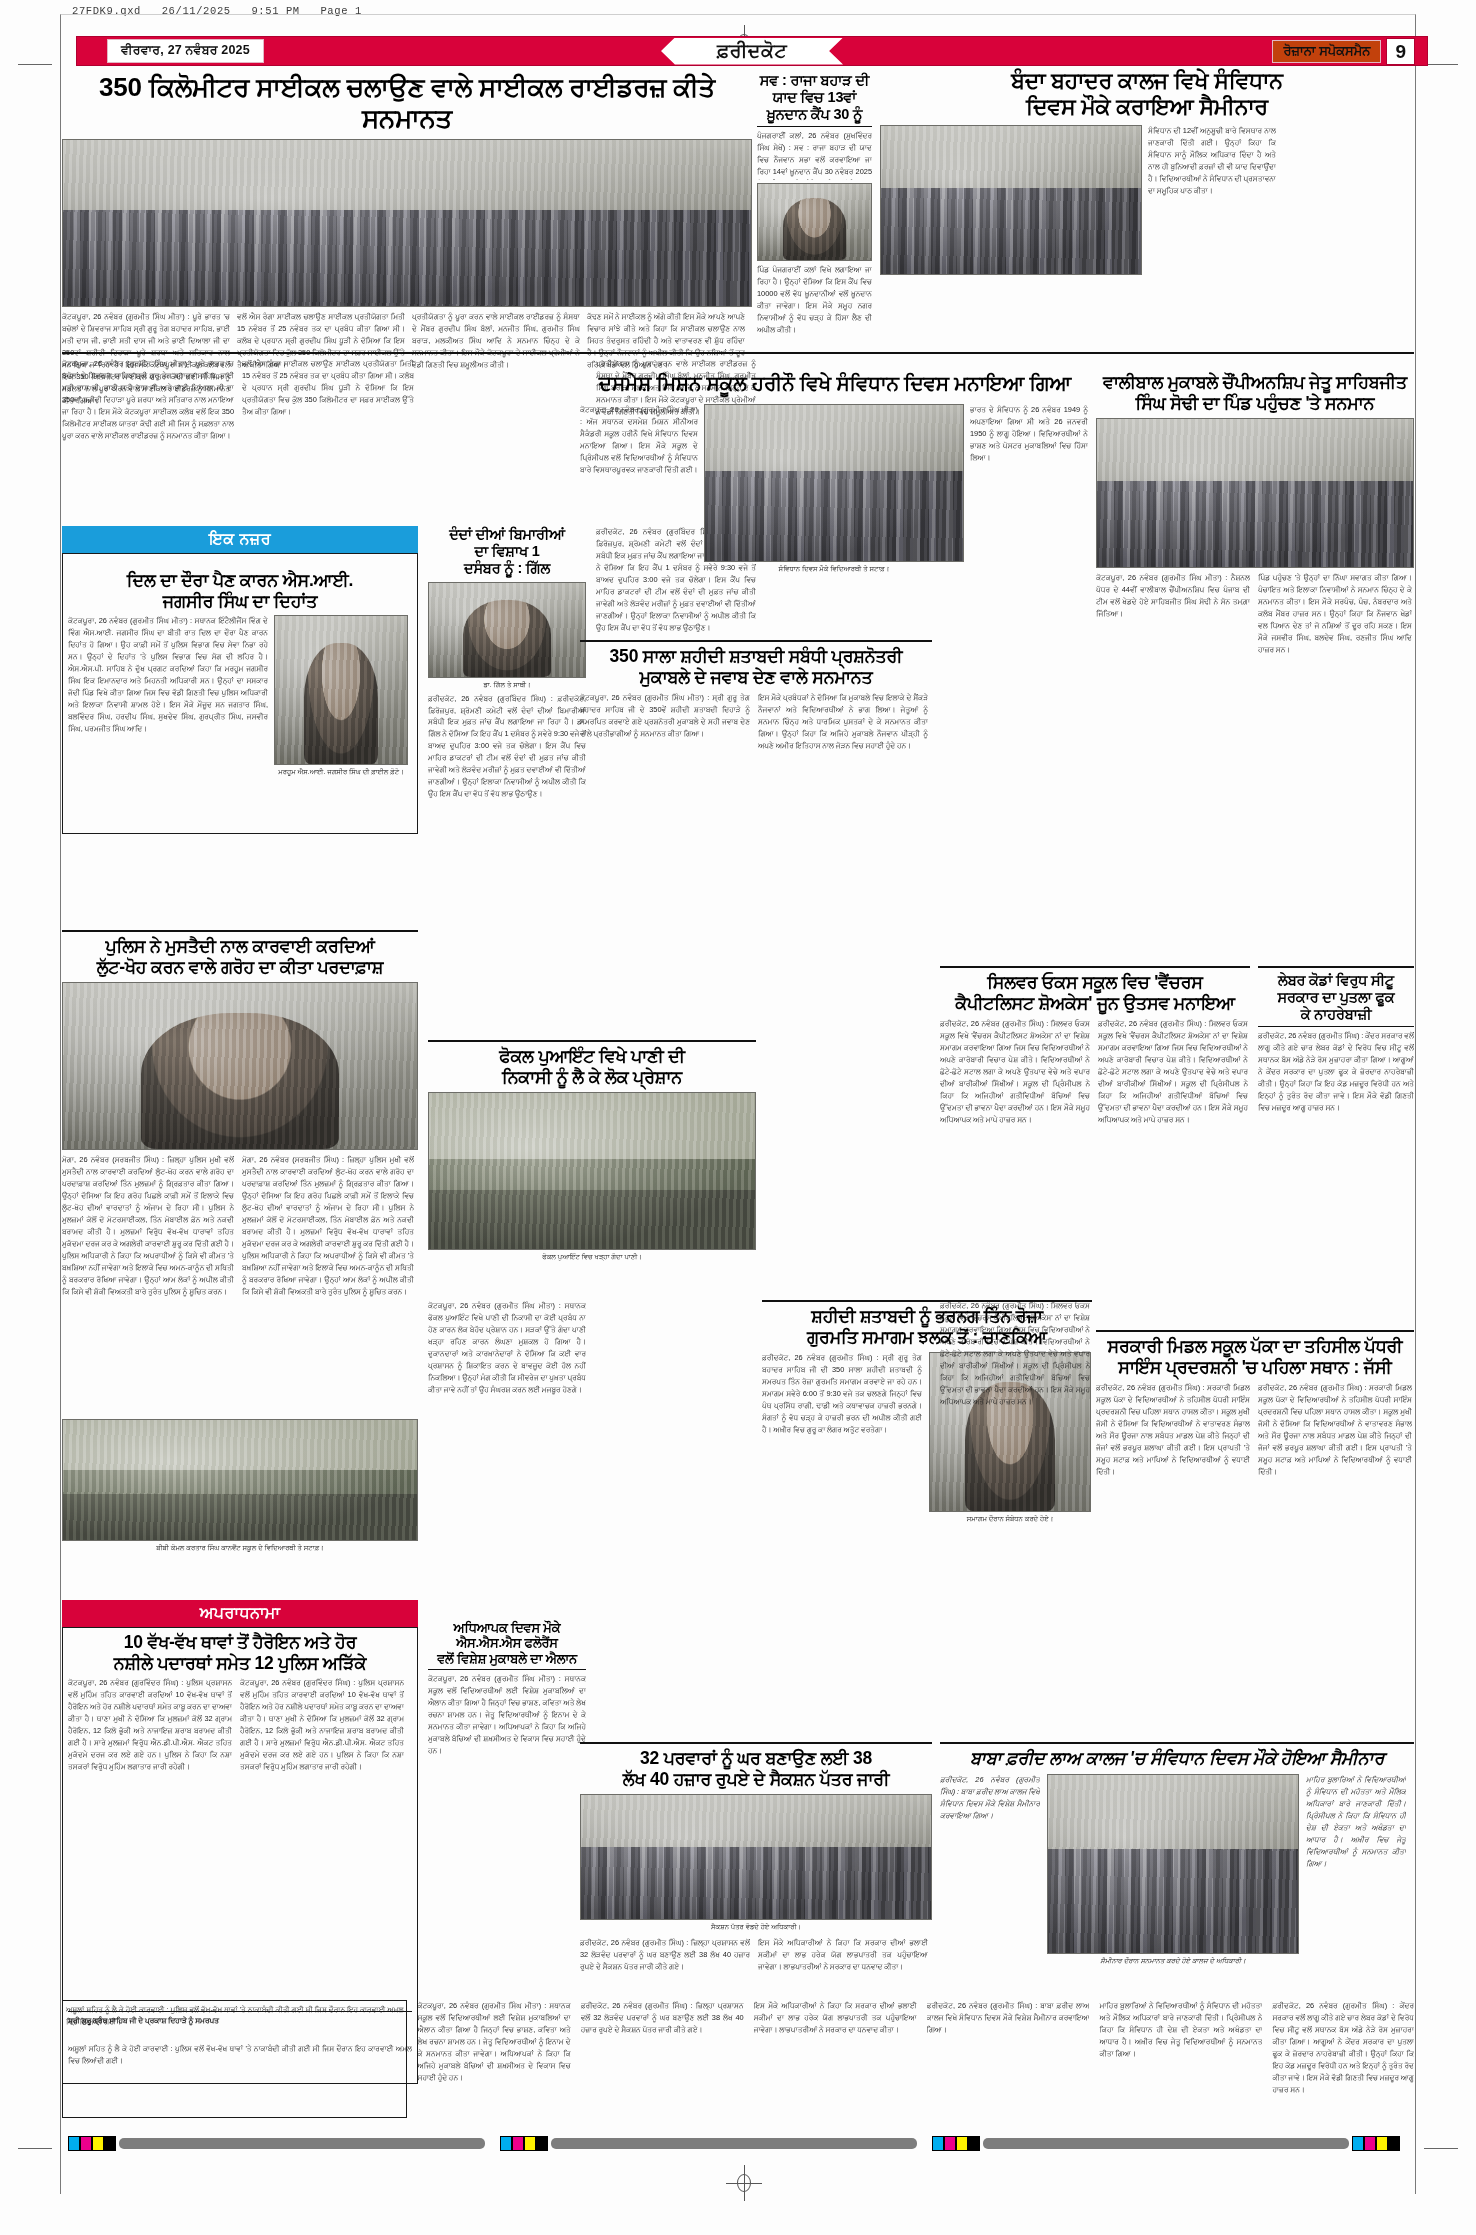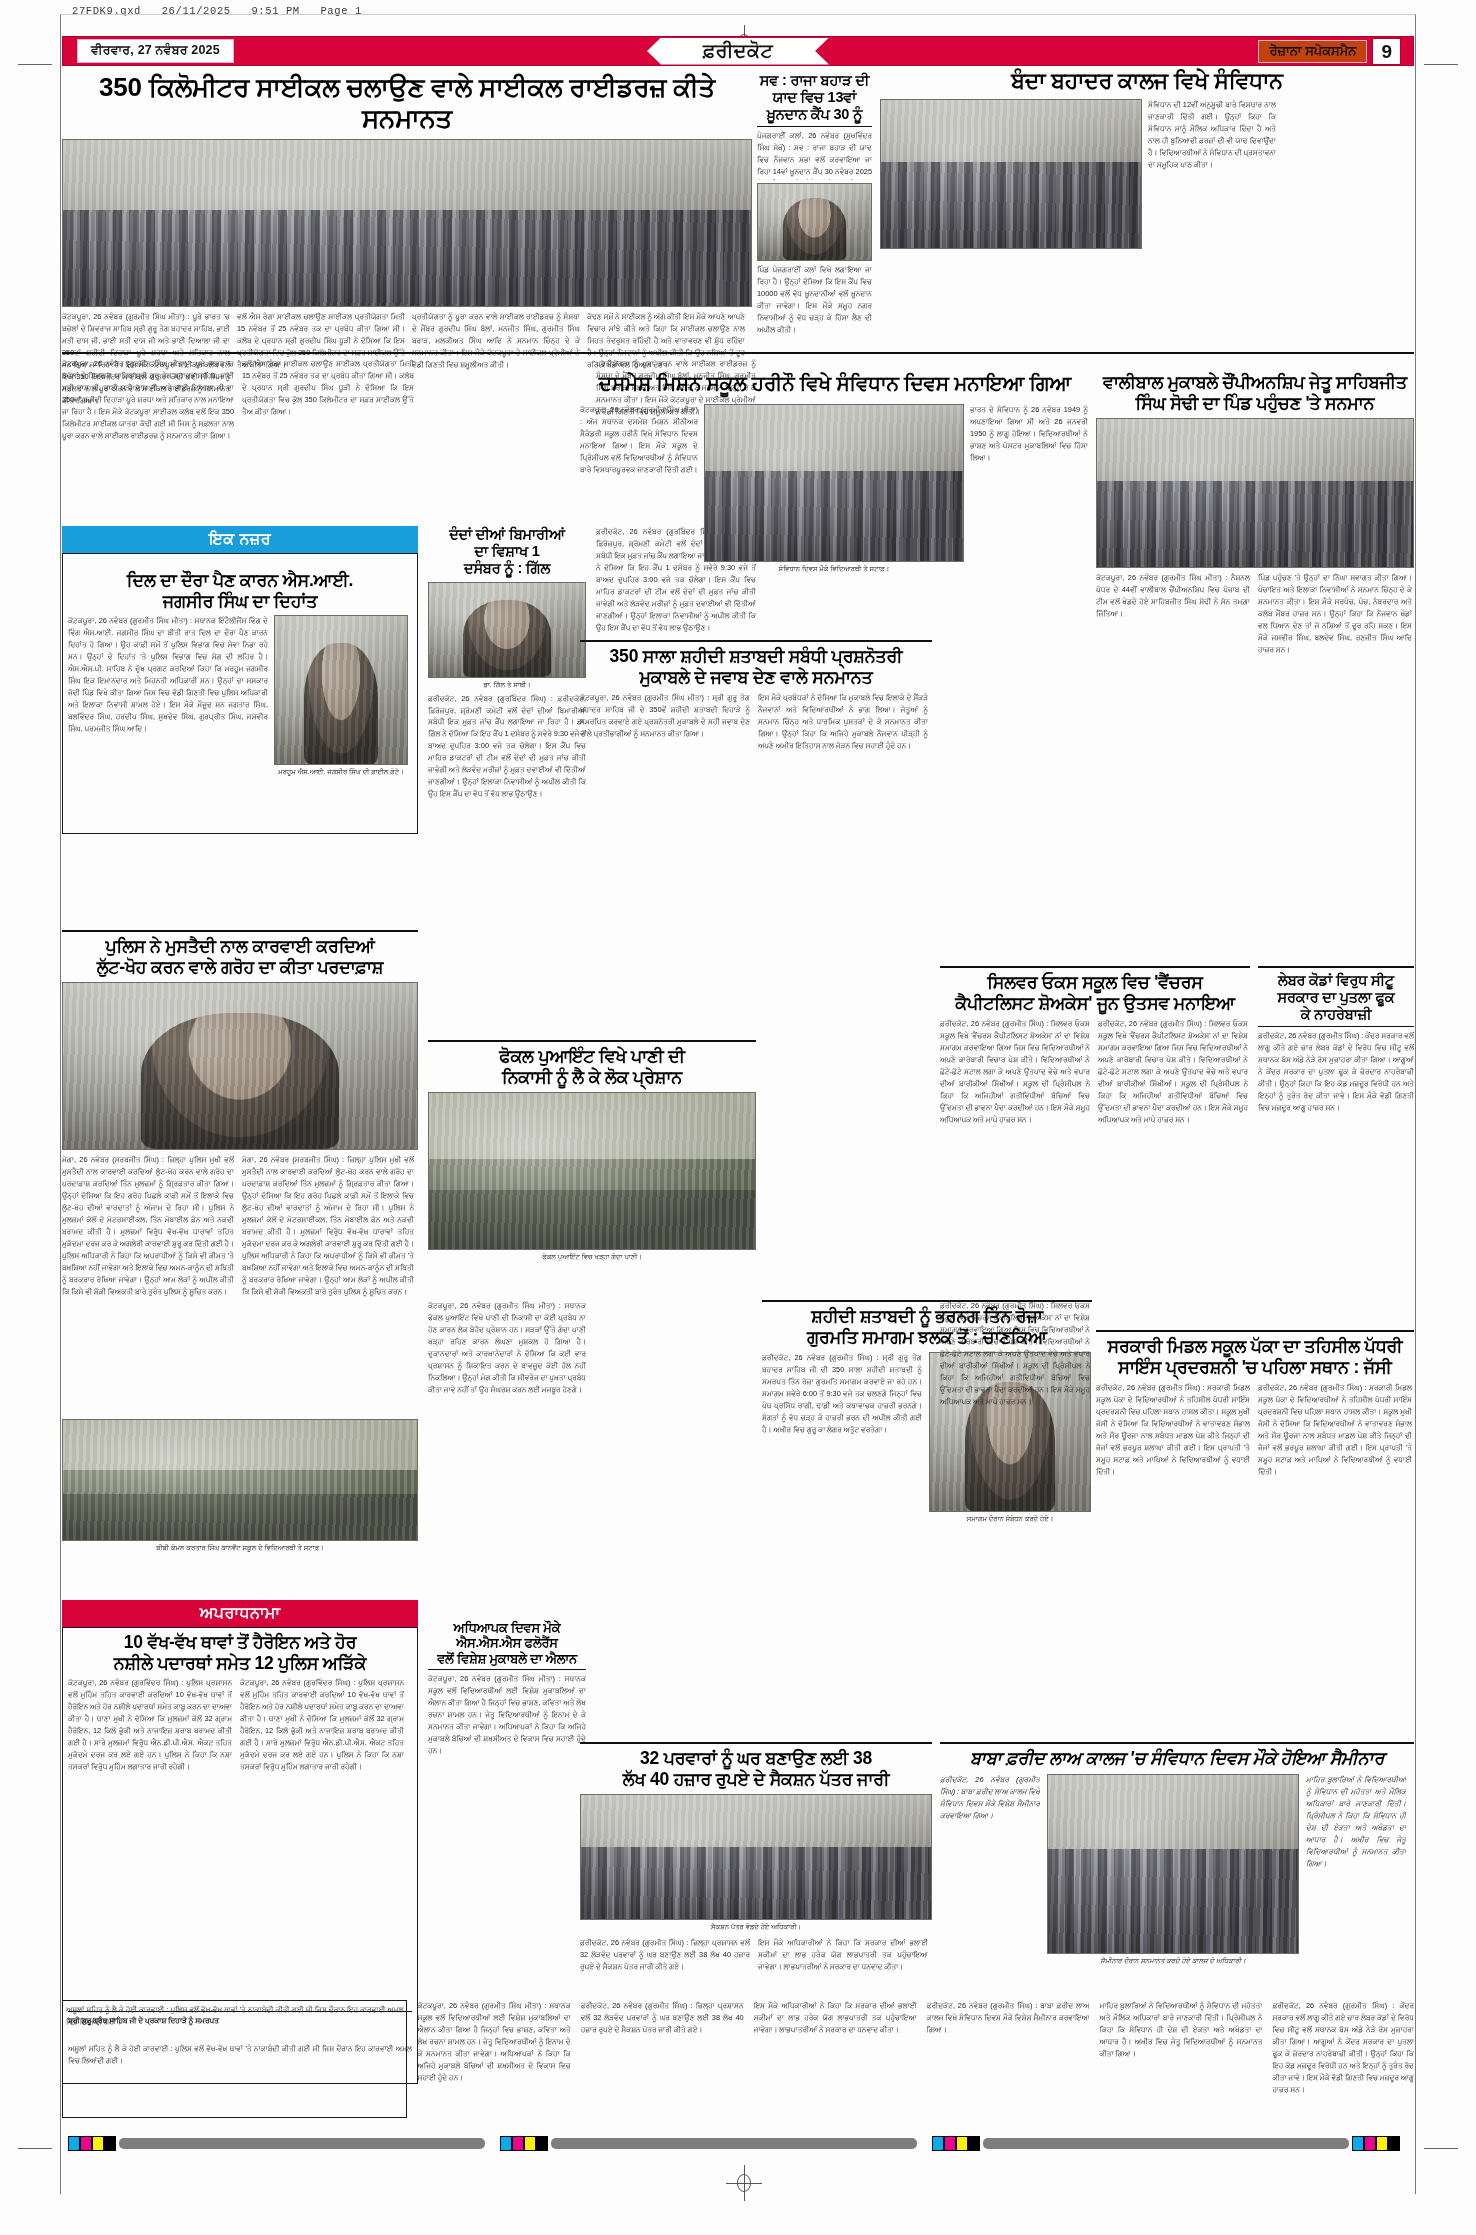--- a/index.html
+++ b/index.html
@@ -45,25 +45,26 @@
   .reg-top { left: 731px; top: 30px; }
   .reg-bottom { left: 731px; top: 2170px; }
   .side-tick {
     position: absolute; width: 34px; height: 0;
     border-top: 1px solid #666;
   }
   .side-tick.d { border-top: 1px solid #666; box-shadow: 0 4px 0 -3px #666; }
 
   
   .masthead {
-    position: absolute; left: 62px; top: 36px;
+    position: absolute; left: 76px; top: 36px;
     width: 1352px; height: 30px;
     background: #d8023a;
     display: flex; align-items: center;
     border: 1px solid #b00030;
+    padding-left: 16px;
   }
   .masthead-date {
     margin-left: 14px; background: #fff; color: #111;
     font-size: 12.5px; font-weight: bold;
     padding: 3px 13px 4px; border: 1px solid #e2b7c4;
     letter-spacing: .2px;
   }
   .masthead-title-wrap {
     position: absolute; left: 50%; transform: translateX(-50%);
     background: #fff; color: #111;
@@ -188,20 +189,21 @@
     <div class="hl hl-sm">ਯਾਦ ਵਿਚ 13ਵਾਂ</div>
     <div class="hl hl-sm">ਖ਼ੂਨਦਾਨ ਕੈਂਪ 30 ਨੂੰ</div>
     <div class="rule" style="margin:3px 0 3px;"></div>
     <div class="body-col" style="height:50px;">ਪੰਜਗਰਾਈਂ ਕਲਾਂ, 26 ਨਵੰਬਰ (ਸੁਖਵਿੰਦਰ ਸਿੰਘ ਸੇਖੋਂ) : ਸਵ : ਰਾਜਾ ਬਹਾੜ ਦੀ ਯਾਦ ਵਿਚ ਨੌਜਵਾਨ ਸਭਾ ਵਲੋਂ ਕਰਵਾਇਆ ਜਾ ਰਿਹਾ 14ਵਾਂ ਖ਼ੂਨਦਾਨ ਕੈਂਪ 30 ਨਵੰਬਰ 2025 ਦਿਨ ਐਤਵਾਰ ਨੂੰ ਸਵੇਰੇ 9 ਵਜੇ ਸ਼ੁਰੂ ਹੋਵੇਗਾ।</div>
     <div class="photo port" style="height:78px; margin:3px 0;"></div>
     <div class="body-col" style="height:148px;">ਪਿੰਡ ਪੰਜਗਰਾਈਂ ਕਲਾਂ ਵਿਖੇ ਲਗਾਇਆ ਜਾ ਰਿਹਾ ਹੈ। ਉਨ੍ਹਾਂ ਦੱਸਿਆ ਕਿ ਇਸ ਕੈਂਪ ਵਿਚ 10000 ਵਲੋਂ ਵੱਧ ਖ਼ੂਨਦਾਨੀਆਂ ਵਲੋਂ ਖ਼ੂਨਦਾਨ ਕੀਤਾ ਜਾਵੇਗਾ। ਇਸ ਮੌਕੇ ਸਮੂਹ ਨਗਰ ਨਿਵਾਸੀਆਂ ਨੂੰ ਵੱਧ ਚੜ੍ਹ ਕੇ ਹਿੱਸਾ ਲੈਣ ਦੀ ਅਪੀਲ ਕੀਤੀ।</div>
   </div>
 
   <div style="position:absolute; left:880px; top:68px; width:534px;">
     <div class="hl hl-lg">ਬੰਦਾ ਬਹਾਦਰ ਕਾਲਜ ਵਿਖੇ ਸੰਵਿਧਾਨ</div>
+    <div class="hl hl-lg">ਦਿਵਸ ਮੌਕੇ ਕਰਾਇਆ ਸੈਮੀਨਾਰ</div>
     <div style="display:flex; gap:6px; margin-top:5px;">
       <div class="photo grp" style="width:262px; height:150px;"></div>
       <div class="body-col" style="width:128px; height:190px;">ਸੰਵਿਧਾਨ ਦੀ 12ਵੀਂ ਅਨੁਸੂਚੀ ਬਾਰੇ ਵਿਸਥਾਰ ਨਾਲ ਜਾਣਕਾਰੀ ਦਿੱਤੀ ਗਈ। ਉਨ੍ਹਾਂ ਕਿਹਾ ਕਿ ਸੰਵਿਧਾਨ ਸਾਨੂੰ ਮੌਲਿਕ ਅਧਿਕਾਰ ਦਿੰਦਾ ਹੈ ਅਤੇ ਨਾਲ ਹੀ ਬੁਨਿਆਦੀ ਫ਼ਰਜ਼ਾਂ ਦੀ ਵੀ ਯਾਦ ਦਿਵਾਉਂਦਾ ਹੈ। ਵਿਦਿਆਰਥੀਆਂ ਨੇ ਸੰਵਿਧਾਨ ਦੀ ਪ੍ਰਸਤਾਵਨਾ ਦਾ ਸਮੂਹਿਕ ਪਾਠ ਕੀਤਾ।</div>
     </div>
   </div>
 
   <div class="rule-thick" style="position:absolute; left:62px; top:352px; width:1352px;"></div>
 
   <div style="position:absolute; left:62px; top:358px; width:356px; display:flex; gap:8px;">
     <div class="body-col" style="width:172px; height:158px;">ਕੋਟਕਪੂਰਾ, 26 ਨਵੰਬਰ (ਗੁਰਮੀਤ ਸਿੰਘ ਮੀਤਾ) : ਪੂਰੇ ਭਾਰਤ 'ਚ ਬਚੋਲਾਂ ਦੇ ਸ਼ਿਵਰਾਜ ਸਾਹਿਬ ਸ੍ਰੀ ਗੁਰੂ ਤੇਗ ਬਹਾਦਰ ਸਾਹਿਬ, ਭਾਈ ਮਤੀ ਦਾਸ ਜੀ, ਭਾਈ ਸਤੀ ਦਾਸ ਜੀ ਅਤੇ ਭਾਈ ਦਿਆਲਾ ਜੀ ਦਾ 350ਵਾਂ ਸ਼ਹੀਦੀ ਦਿਹਾੜਾ ਪੂਰੇ ਸ਼ਰਧਾ ਅਤੇ ਸਤਿਕਾਰ ਨਾਲ ਮਨਾਇਆ ਜਾ ਰਿਹਾ ਹੈ। ਇਸ ਮੌਕੇ ਕੋਟਕਪੂਰਾ ਸਾਈਕਲ ਕਲੱਬ ਵਲੋਂ ਇਕ 350 ਕਿਲੋਮੀਟਰ ਸਾਈਕਲ ਯਾਤਰਾ ਕੱਢੀ ਗਈ ਸੀ ਜਿਸ ਨੂੰ ਸਫ਼ਲਤਾ ਨਾਲ ਪੂਰਾ ਕਰਨ ਵਾਲੇ ਸਾਈਕਲ ਰਾਈਡਰਜ਼ ਨੂੰ ਸਨਮਾਨਤ ਕੀਤਾ ਗਿਆ।</div>

